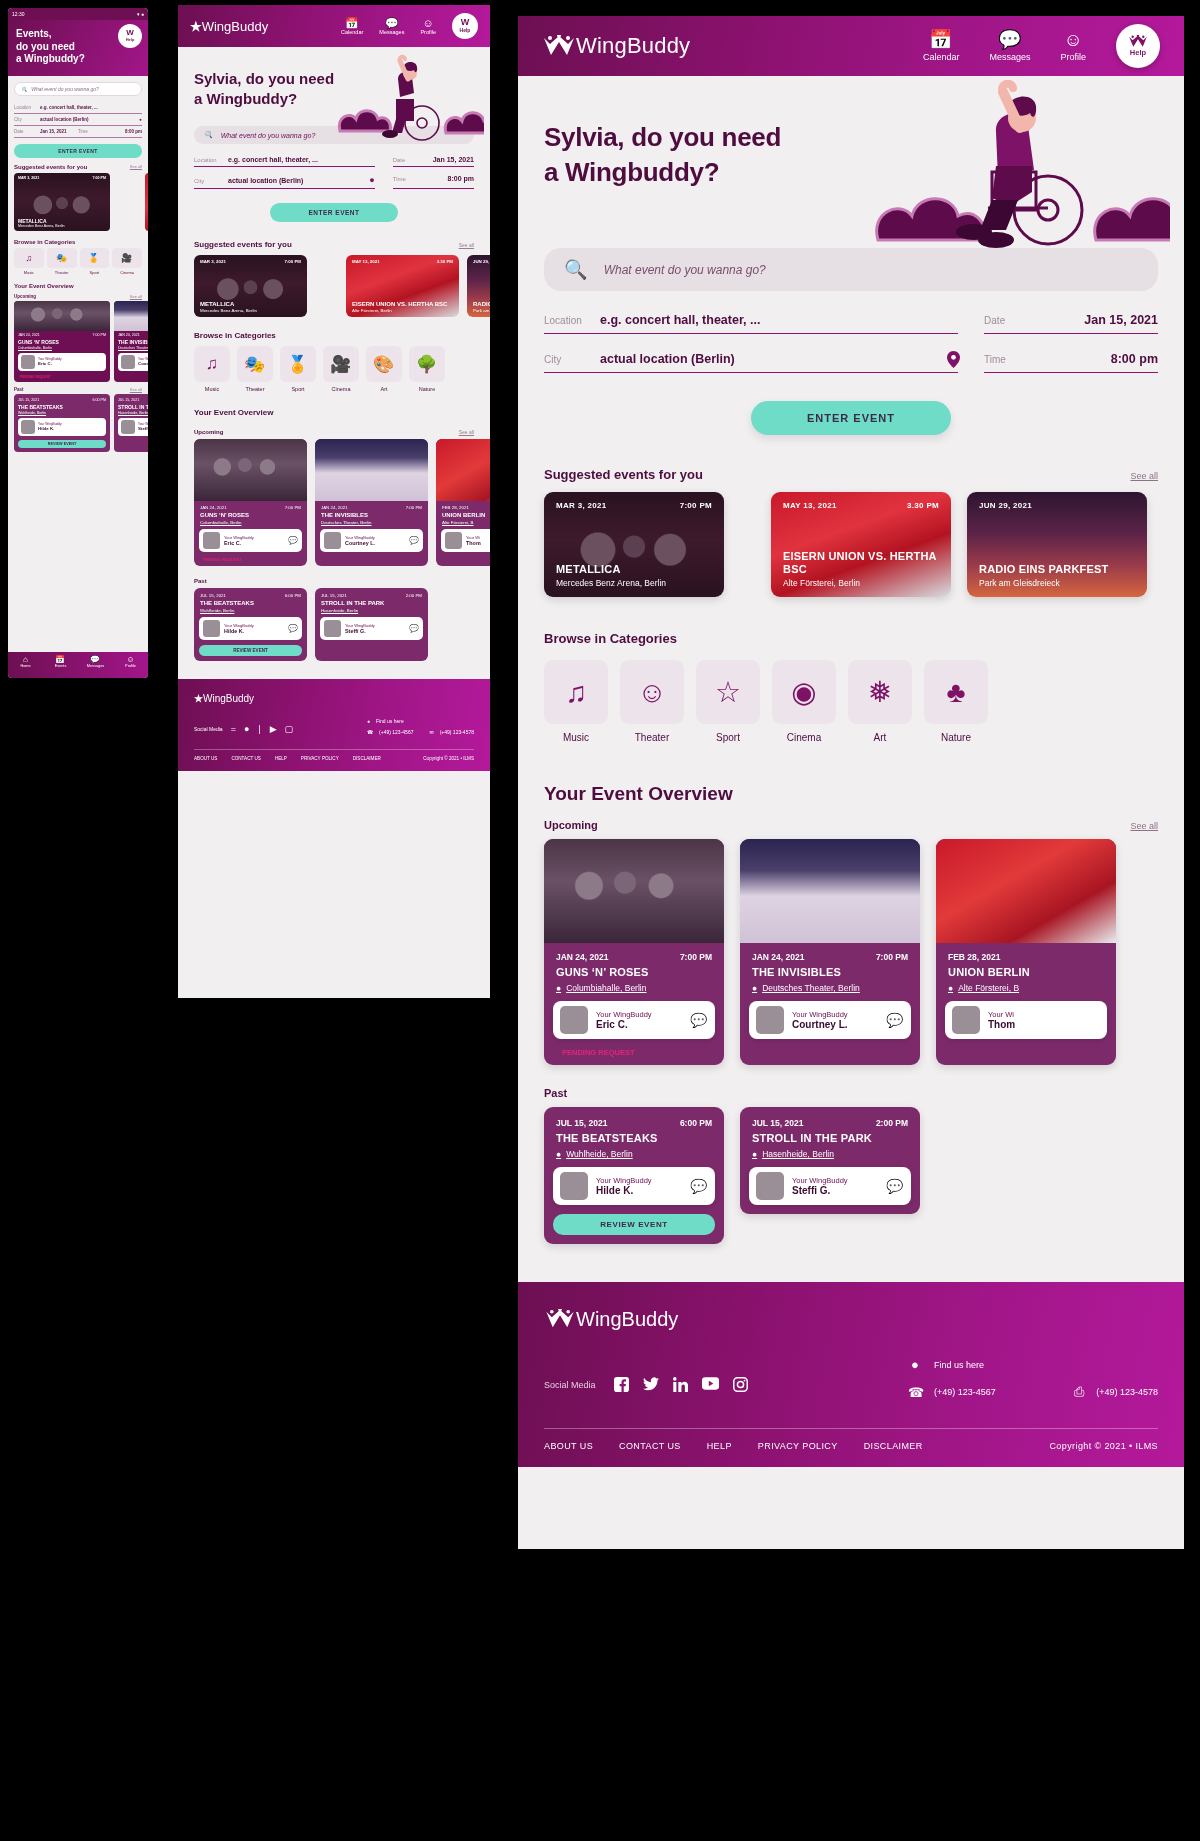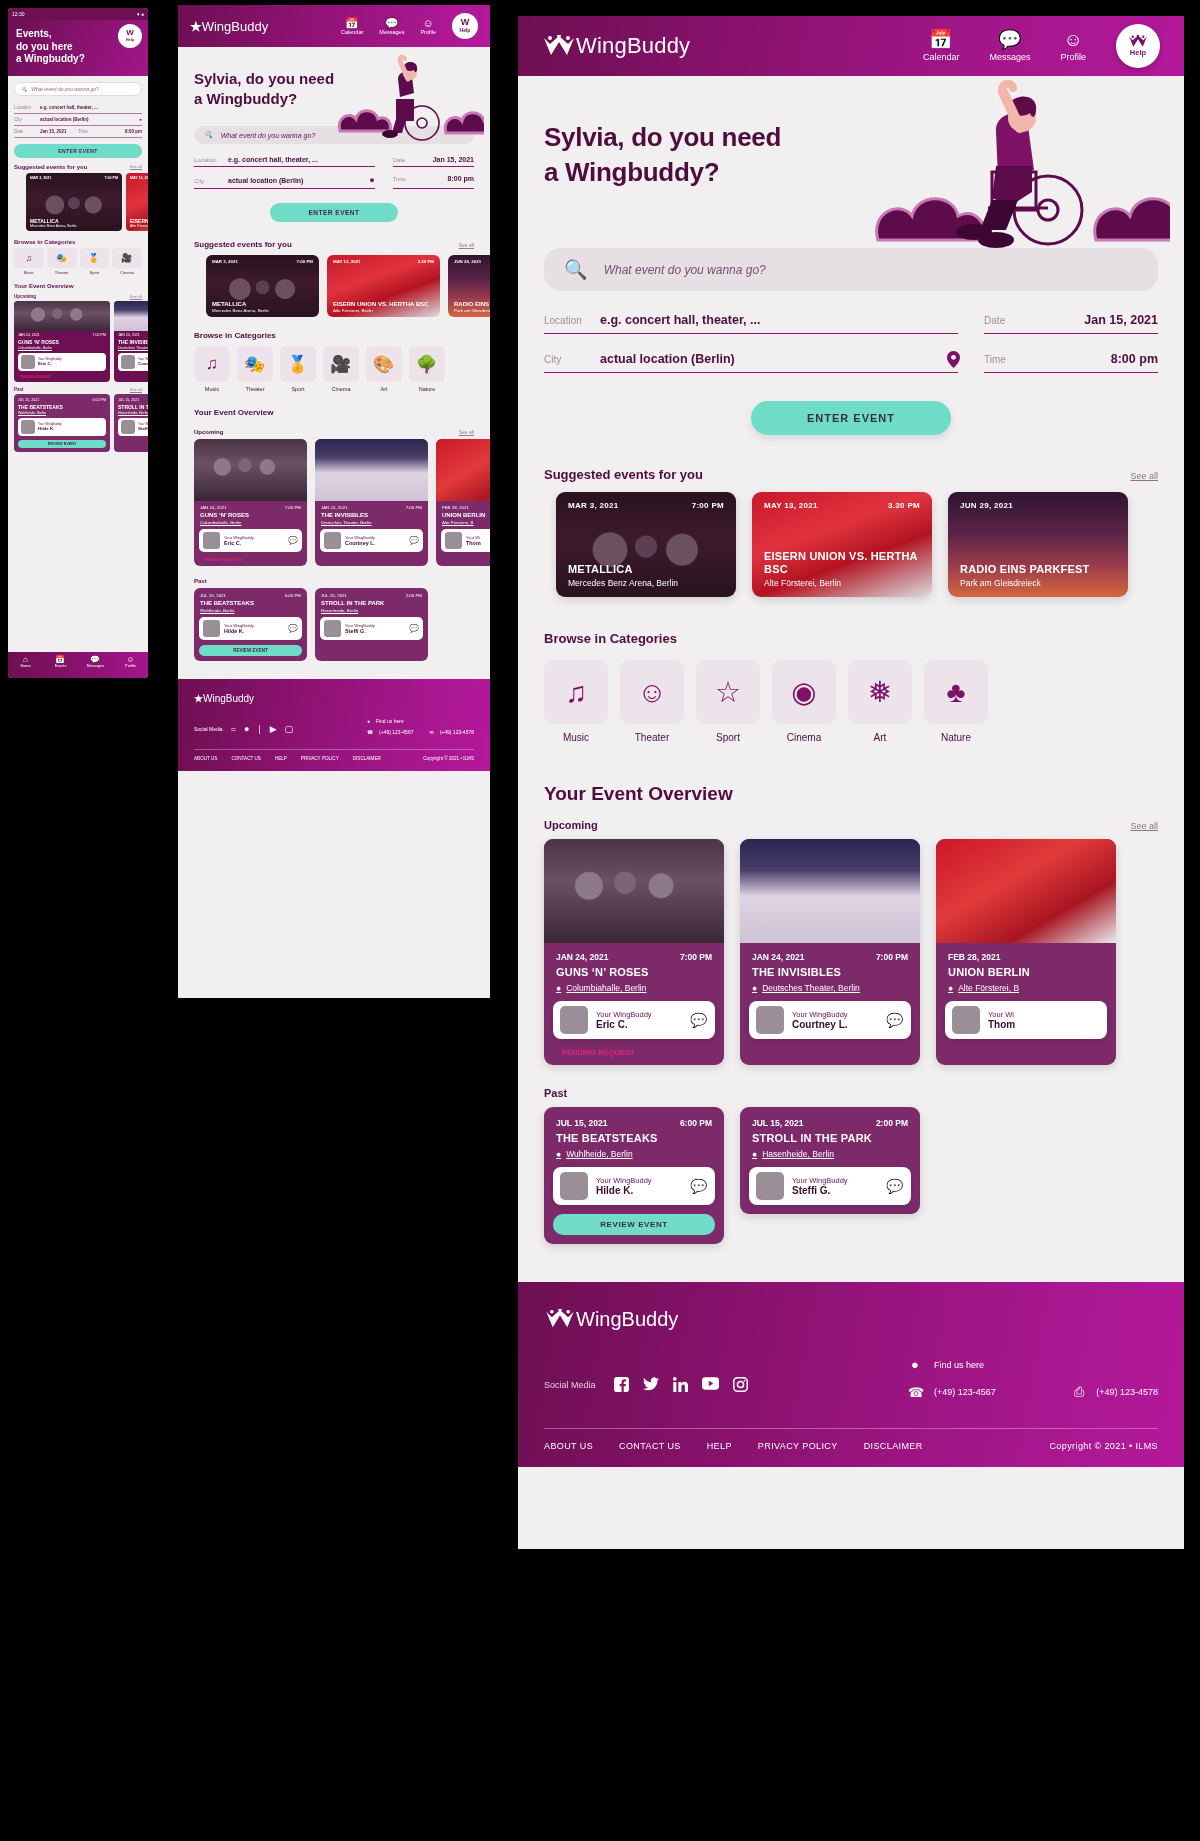--- a/index.html
+++ b/index.html
@@ -200,23 +200,23 @@
   #desk .d-foot .fcol .fr2 .sp{ margin-left:auto; display:flex; gap:10px; align-items:center;}
   #desk .d-foot hr{ border:0; border-top:1px solid rgba(255,255,255,.33); margin:16px 0 12px;}
   #desk .d-foot .fbot{ display:flex; font-size:9px; gap:26px; letter-spacing:.4px;}
   #desk .d-foot .fbot .cp{ margin-left:auto;}
 
   
   .ph-metallica{ background:
       radial-gradient(circle at 30% 55%,#6b5060 0 12%,transparent 13%),
       radial-gradient(circle at 50% 52%,#5a4050 0 10%,transparent 11%),
       radial-gradient(circle at 70% 55%,#6b5060 0 11%,transparent 12%),
-      linear-gradient(180deg,#2a1220 0%,#3d1a2c 45%,#2a1220 100%); margin-left: 12px; }
+      linear-gradient(180deg,#2a1220 0%,#3d1a2c 45%,#2a1220 100%); }
   .ph-union{ background:
-      linear-gradient(160deg,#c9182b 0%,#e0333f 38%,#b31321 62%,#d9dde0 100%); }
+      linear-gradient(160deg,#c9182b 0%,#e0333f 38%,#b31321 62%,#d9dde0 100%); margin-left: 31px; }
   .ph-radio{ background:
       linear-gradient(180deg,#2d1430 0%,#5c2448 40%,#9b3b4a 70%,#d4663f 100%); }
   .ph-gnr{ background:
       radial-gradient(circle at 25% 45%,#8d7a88 0 9%,transparent 10%),
       radial-gradient(circle at 45% 42%,#7a6676 0 9%,transparent 10%),
       radial-gradient(circle at 65% 45%,#8d7a88 0 9%,transparent 10%),
       linear-gradient(180deg,#4a3546 0%,#6b5166 40%,#3a2638 100%); }
   .ph-theater{ background:
       linear-gradient(180deg,#2b2450 0%,#4a3f6b 30%,#ded3e2 55%,#cfc2d6 100%); }
   .ph-berlin{ background:
@@ -239,21 +239,21 @@
     <span>12:30</span>
     <span style="margin-left:auto">▾ ●</span>
   </div>
   <div class="m-hero">
     <div class="m-help">
       <div style="font-size:8px;line-height:.8">W</div>
       <div>Help</div>
     </div>
     <h1>
       <span>Events,</span><br>
-      <span>do you here</span><br>
+      <span>do you need</span><br>
       <span>a Wingbuddy?</span>
     </h1>
   </div>
   <div class="m-search">
     <span>🔍</span>
     <span>What event do you wanna go?</span>
   </div>
   <div class="m-field">
     <span class="lab">Location</span>
     <span class="val">e.g. concert hall, theater, ...</span>

